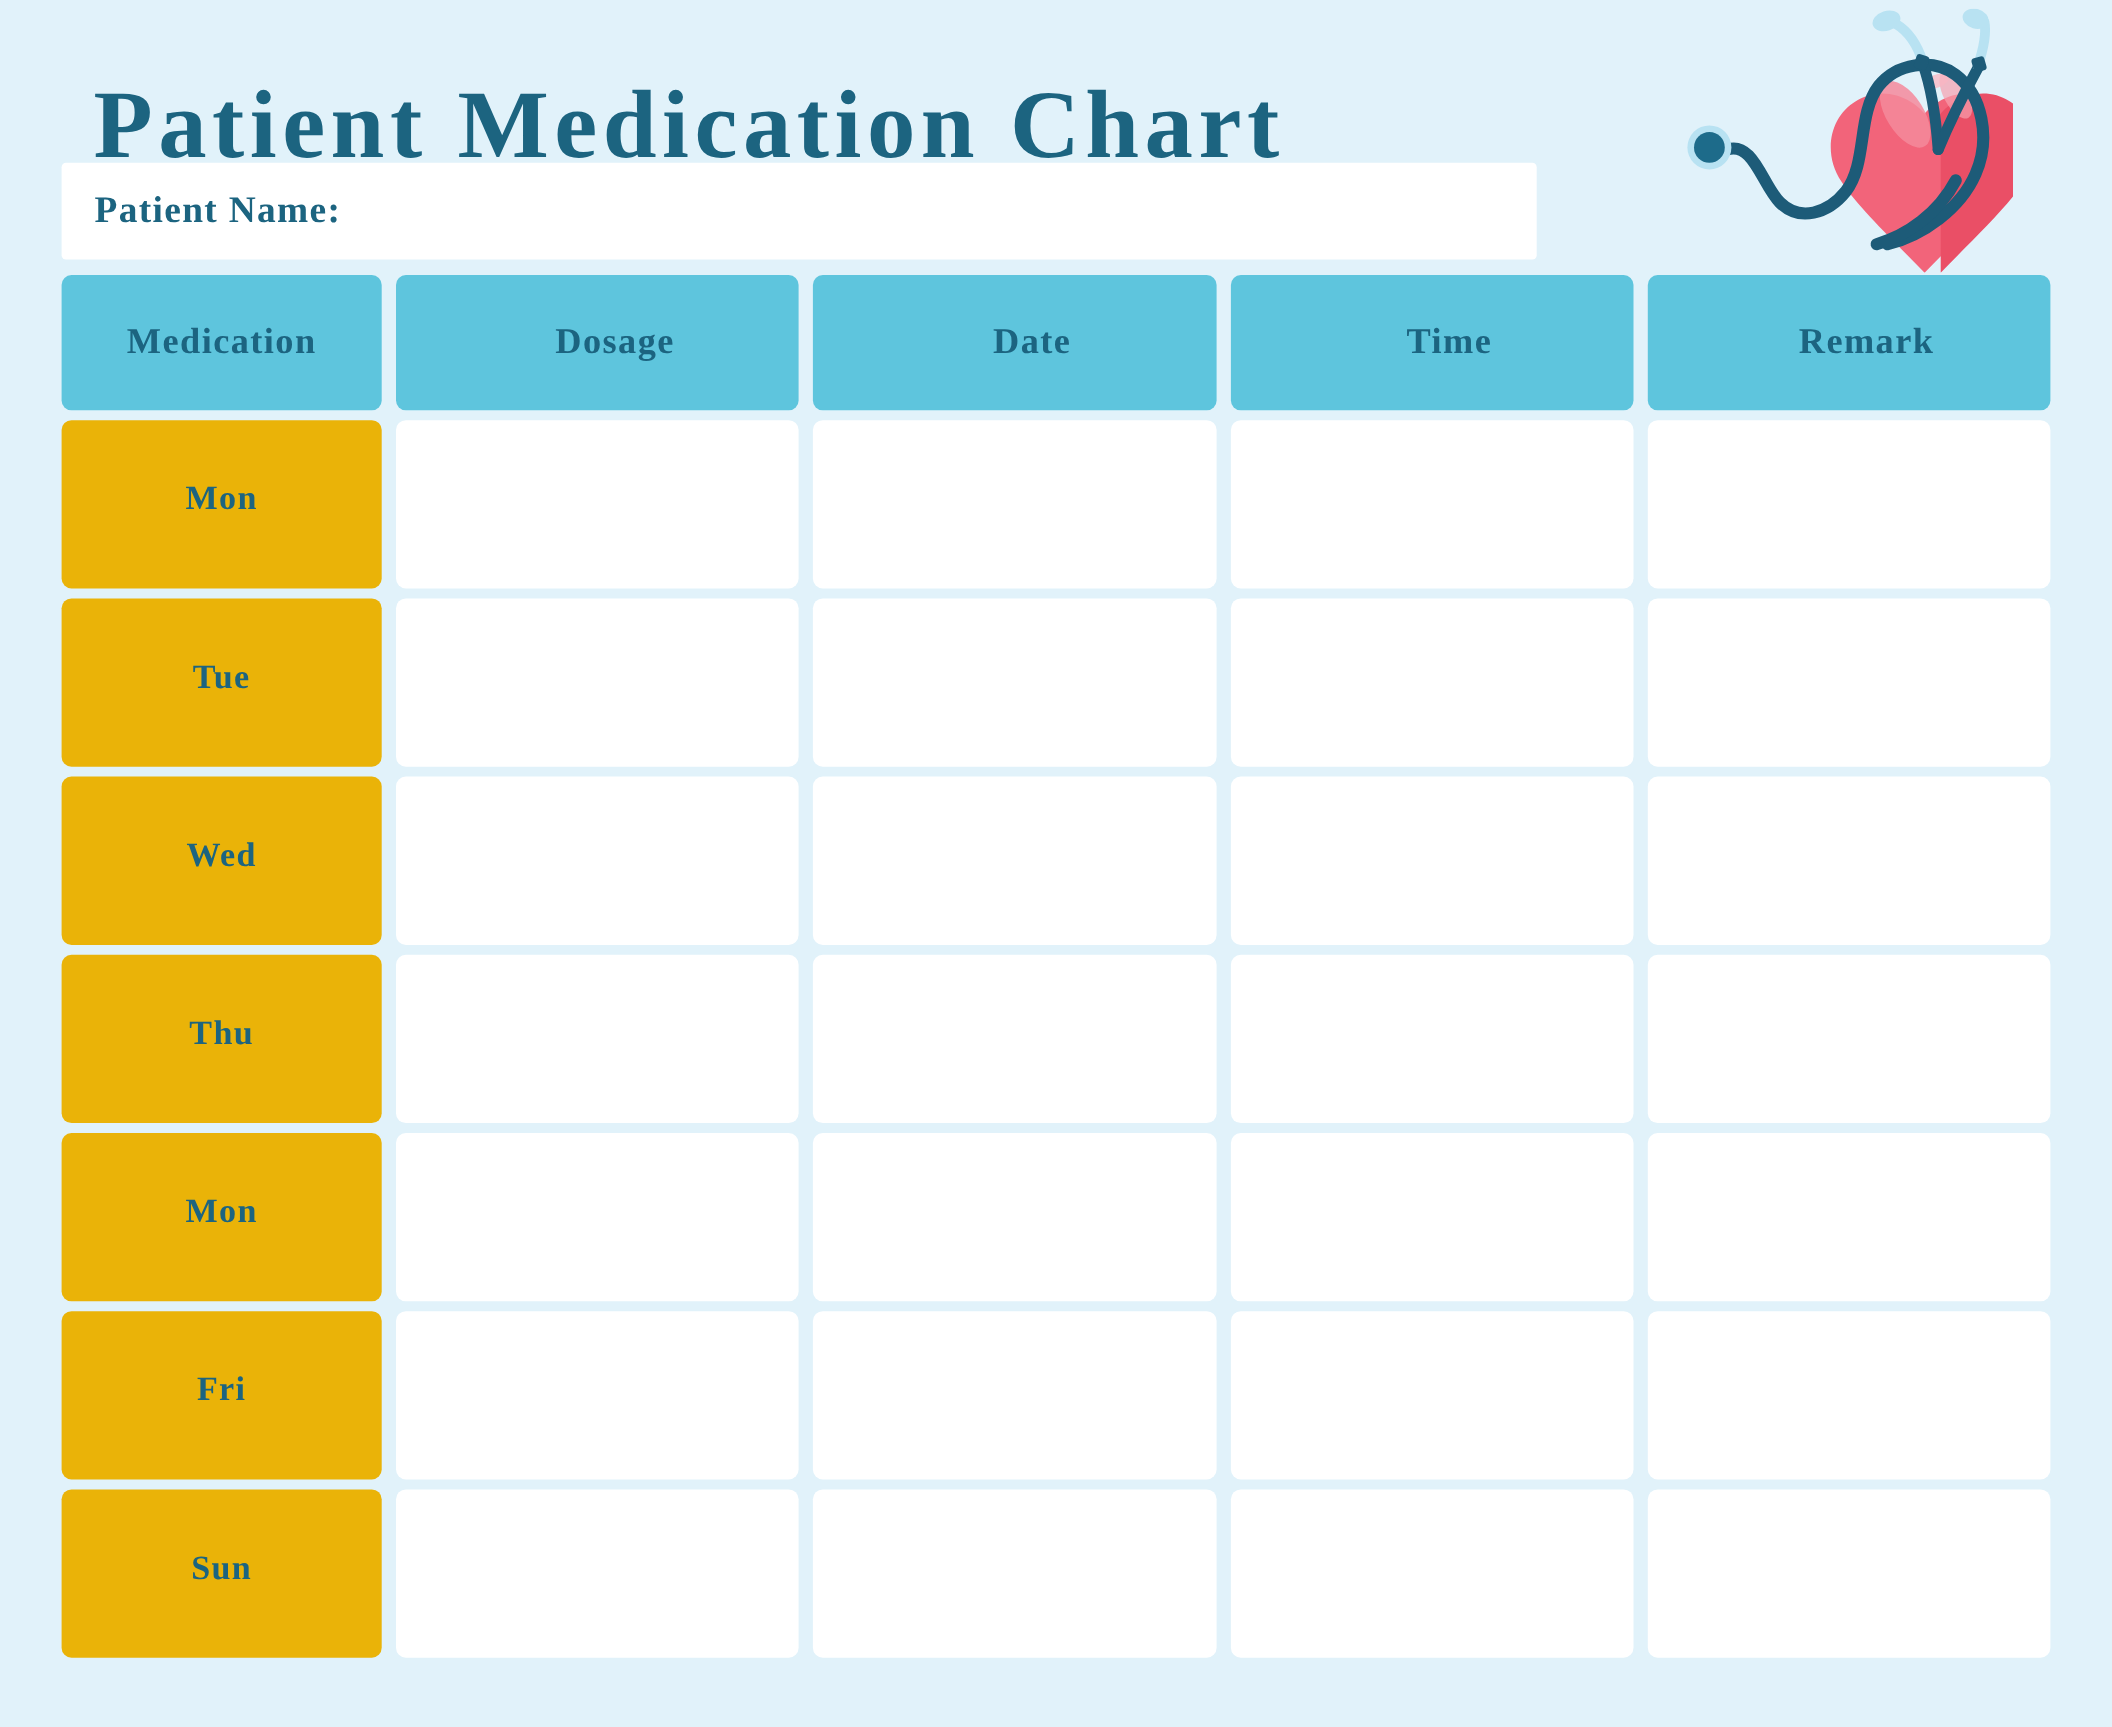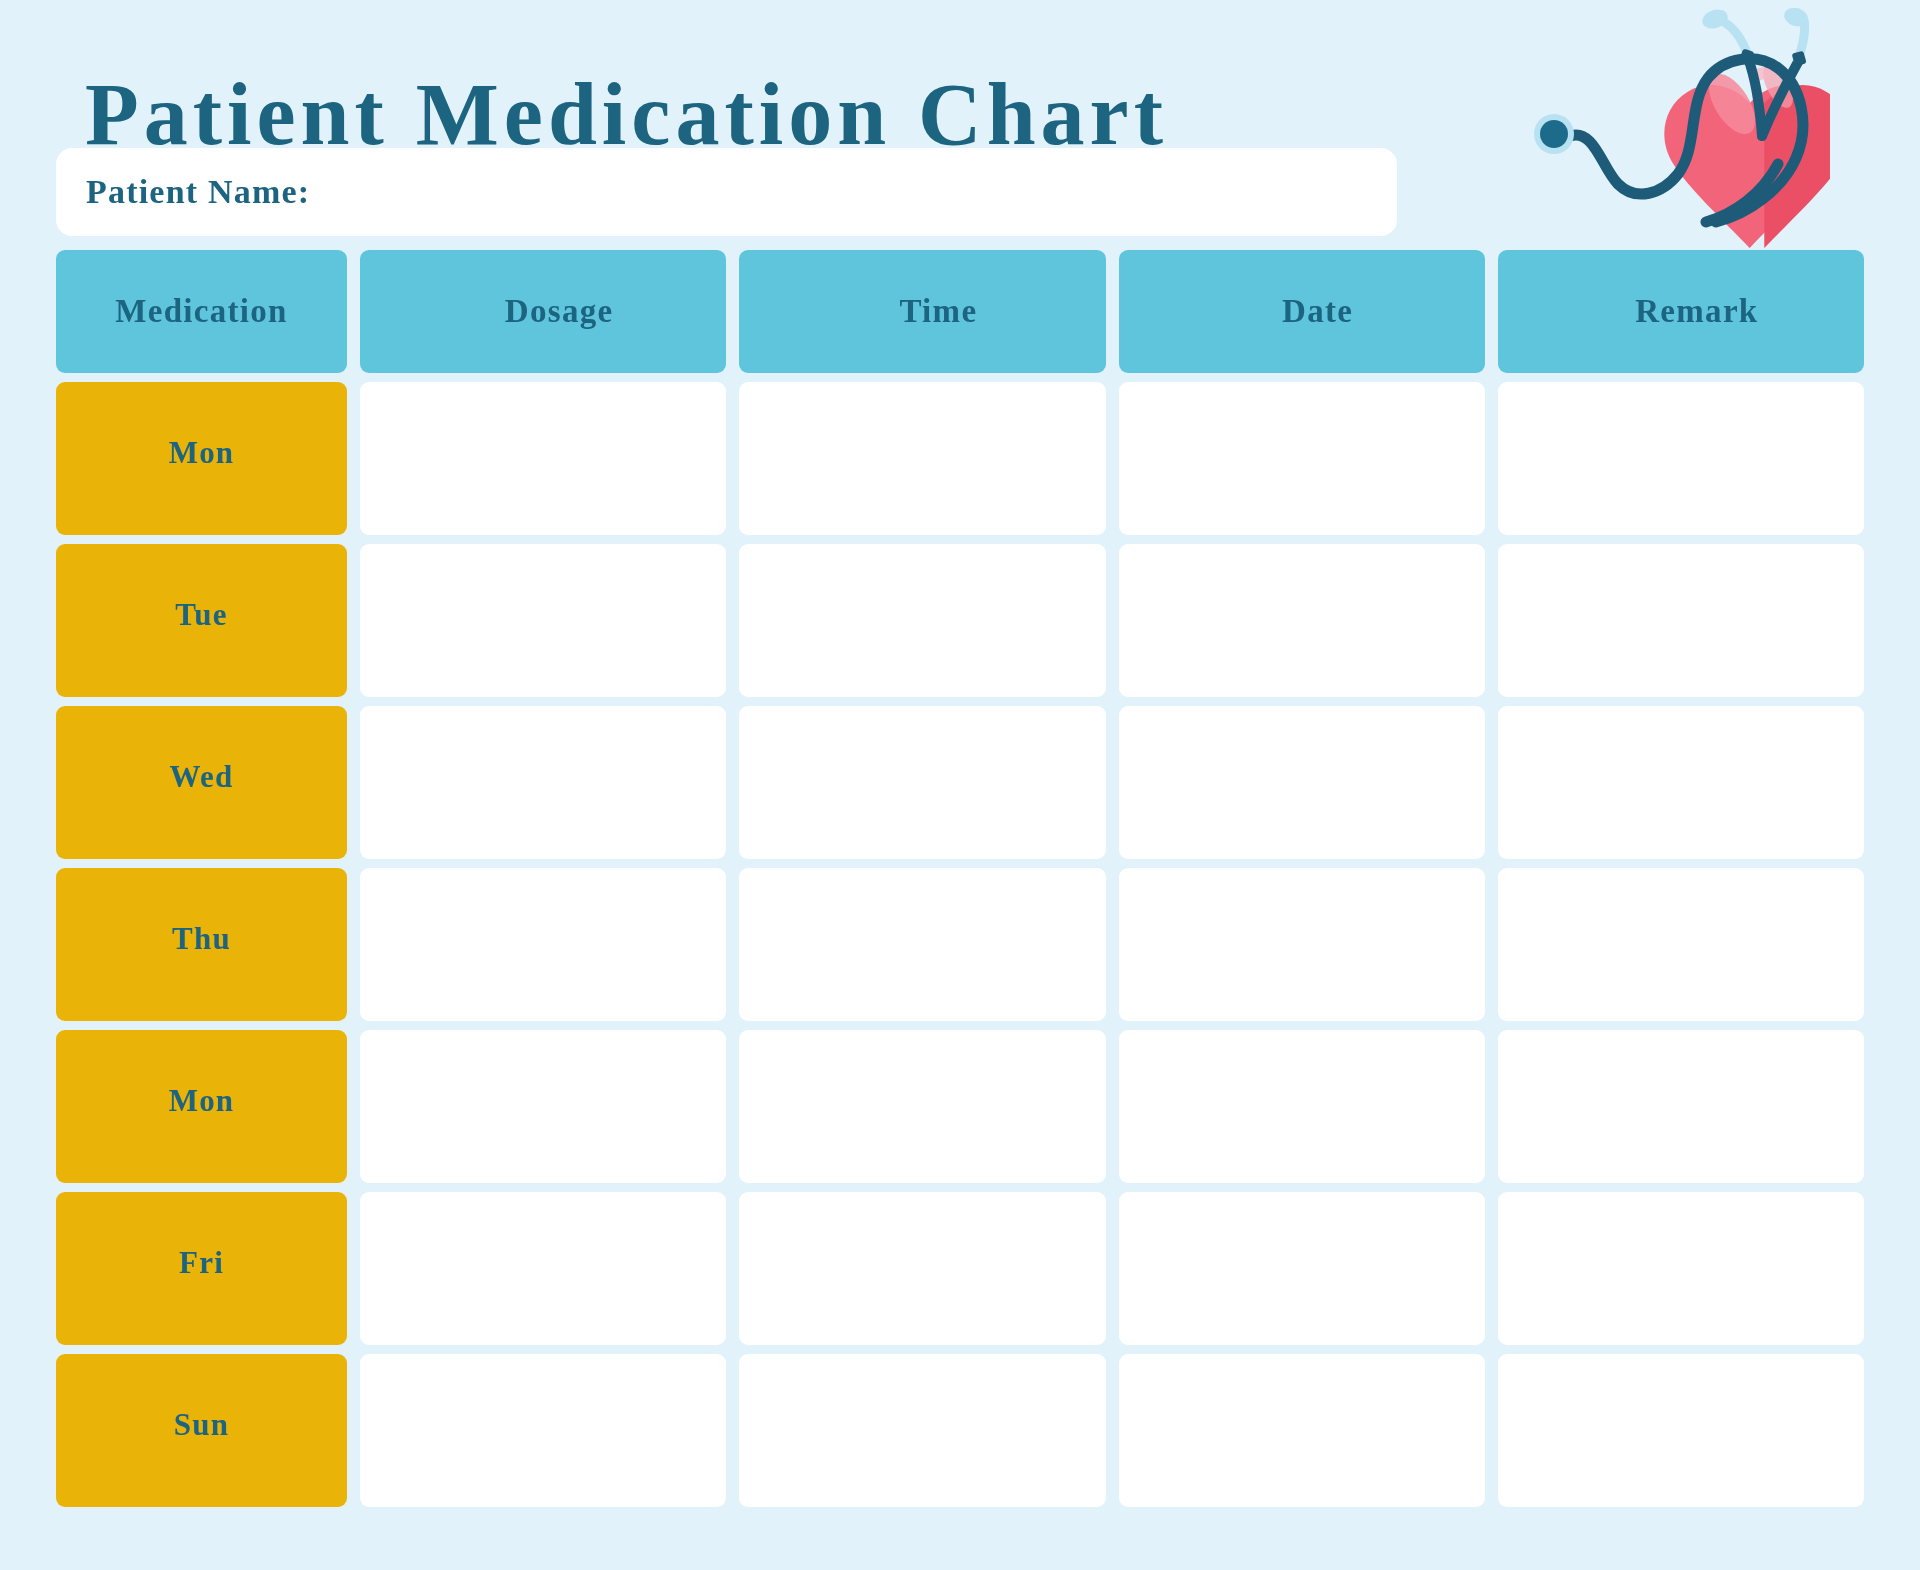--- a/index.html
+++ b/index.html
@@ -42,21 +42,21 @@
     margin-top: 31px;
   }
 
   .name-field {
     position: absolute;
     left: 0px;
     top: 148px;
     width: 1341px;
     height: 88px;
     background: #ffffff;
-    border-radius: 16px;
+    border-radius: 4px;
     box-sizing: border-box;
     display: flex;
     align-items: center;
     padding-left: 30px;
   }
 
   .name-label {
     font-size: 34px;
     font-weight: bold;
     color: #1c6480;
@@ -205,24 +205,24 @@
   <div class="chart-table">
 
     <div class="row head-row">
       <div class="cell col-day">
         <span class="head-label">Medication</span>
       </div>
       <div class="cell col-rest">
         <span class="head-label">Dosage</span>
       </div>
       <div class="cell col-rest">
+        <span class="head-label">Date</span>
+      </div>
+      <div class="cell col-rest">
         <span class="head-label">Time</span>
-      </div>
-      <div class="cell col-rest">
-        <span class="head-label">Date</span>
       </div>
       <div class="cell col-rest">
         <span class="head-label">Remark</span>
       </div>
     </div>
 
     <div class="row body-row">
       <div class="cell col-day">
         <span class="day-label">Mon</span>
       </div>

